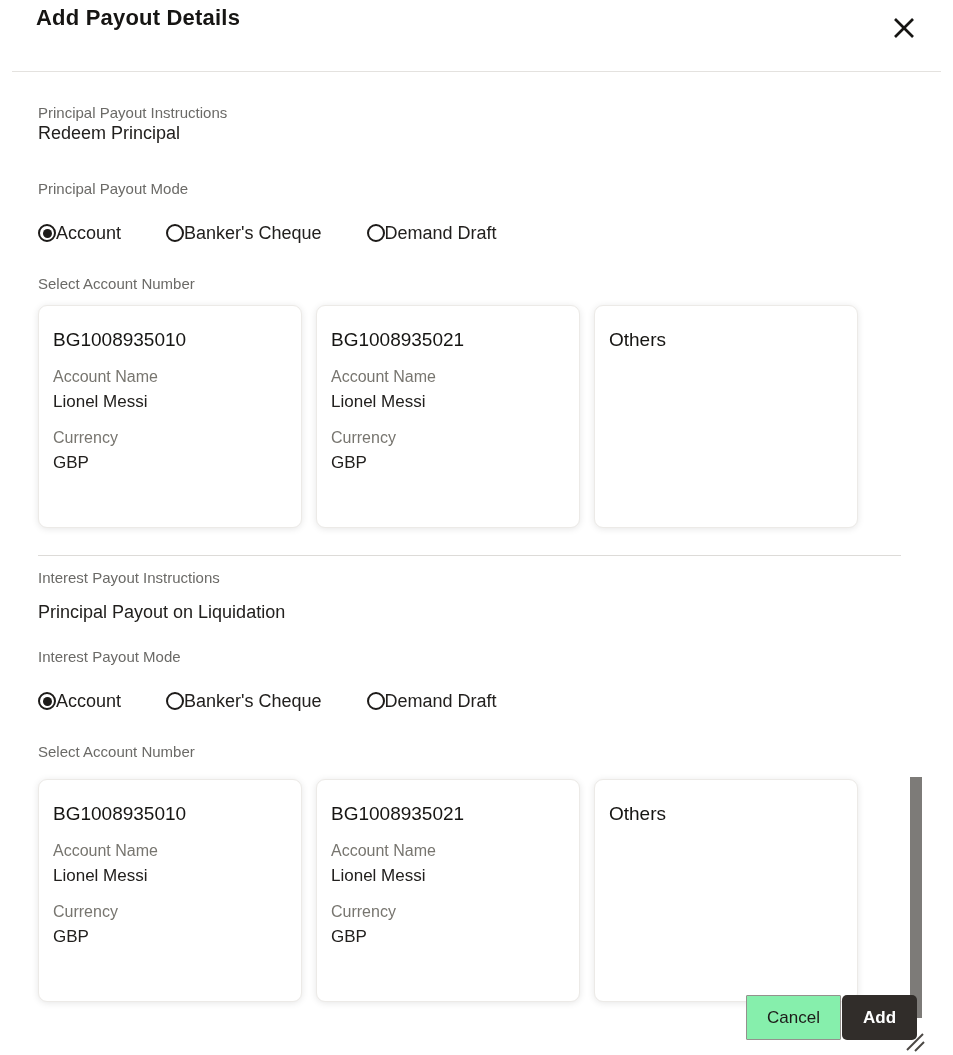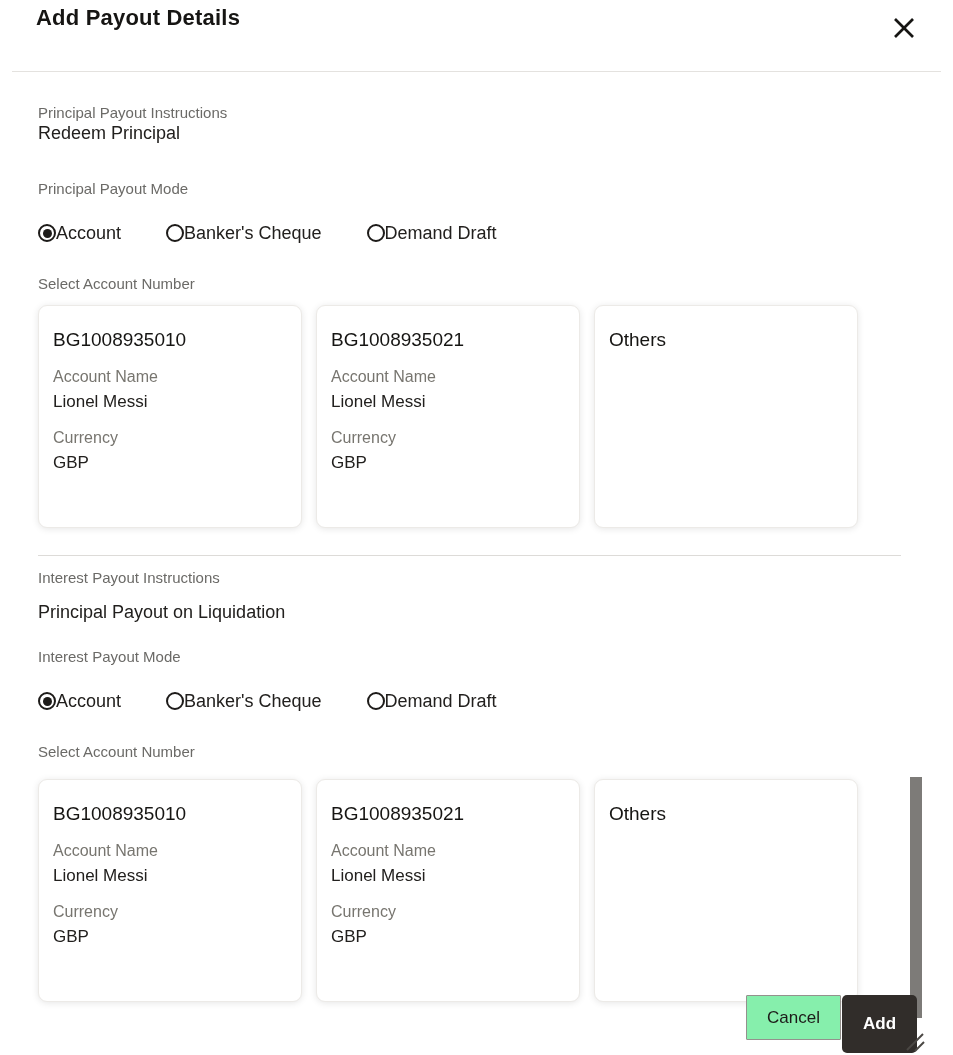--- a/index.html
+++ b/index.html
@@ -143,21 +143,21 @@
     border-radius: 1px;
     font-family: "Liberation Sans", sans-serif;
     font-size: 17px;
     color: #1d1b19;
     cursor: pointer;
     z-index: 5;
   }
   .add-btn {
     position: absolute;
     left: 842px; top: 995px;
-    width: 75px; height: 58px;
+    width: 75px; height: 45px;
     background: #312d2a;
     border: none;
     border-radius: 5px;
     font-family: "Liberation Sans", sans-serif;
     font-size: 17px;
     font-weight: 700;
     color: #ffffff;
     cursor: pointer;
     z-index: 5;
   }

